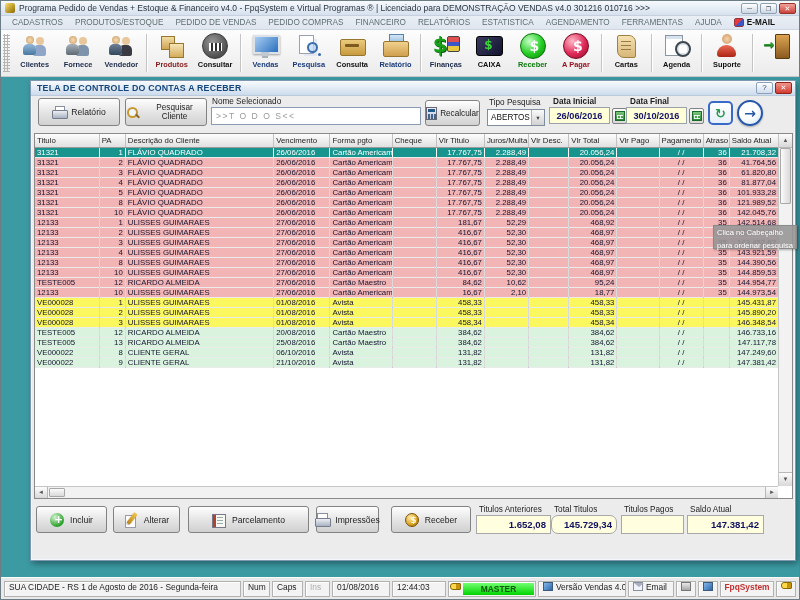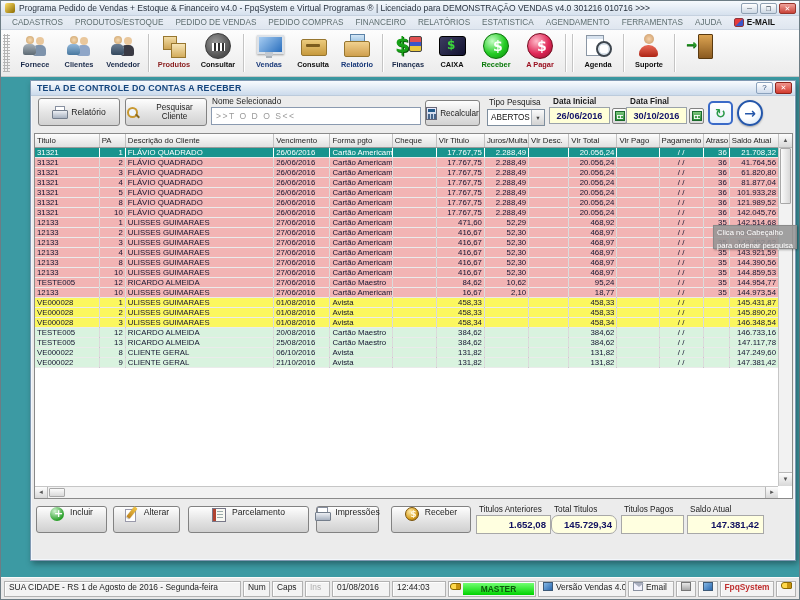--- a/index.html
+++ b/index.html
@@ -128,21 +128,21 @@
   .vscroll::after{content:"▼";position:absolute;bottom:0;left:0;width:13px;height:13px;font-size:6px;text-align:center;line-height:13px;color:#555;background:linear-gradient(#fdfdfd,#d8d8d8);border-top:1px solid #b8b8b8}
   .vthumb{position:absolute;left:1px;top:14px;width:11px;height:56px;background:linear-gradient(90deg,#fbfbfb,#d9d9d9);border:1px solid #a8a8a8;border-radius:1px}
   .hscroll{position:absolute;left:0;right:14px;bottom:0;height:12px;background:#f2f2f2;border-top:1px solid #c6c6c6}
   .hscroll::before{content:"◄";position:absolute;left:0;top:0;width:12px;height:11px;font-size:6px;text-align:center;line-height:11px;color:#555;background:linear-gradient(#fdfdfd,#d8d8d8);border-right:1px solid #b8b8b8}
   .hscroll::after{content:"►";position:absolute;right:0;top:0;width:12px;height:11px;font-size:6px;text-align:center;line-height:11px;color:#555;background:linear-gradient(#fdfdfd,#d8d8d8);border-left:1px solid #b8b8b8}
   .hthumb{position:absolute;left:14px;top:1px;width:16px;height:9px;background:linear-gradient(#fbfbfb,#d9d9d9);border:1px solid #a8a8a8;border-radius:1px}
 
   .sort-tooltip{position:absolute;left:682px;top:144px;width:84px;height:24px;background:rgba(148,148,148,.88);border:1px solid #8a8a8a;color:#fff;font-size:7.6px;line-height:13px;padding:0 3px;z-index:30;box-shadow:1px 1px 2px rgba(0,0,0,.3)}
 
   
-  .action-btn{position:absolute;top:425px;height:27px;border:1px solid #828282;border-radius:3px;background:linear-gradient(#fefefe,#e3e3e3 55%,#d0d0d0);display:flex;justify-content:center;gap:6px;font-size:8.6px;color:#1c1c1c}
+  .action-btn{position:absolute;top:425px;height:27px;border:1px solid #828282;border-radius:3px;background:linear-gradient(#fefefe,#e3e3e3 55%,#d0d0d0);display:flex;align-items:center;justify-content:center;gap:6px;font-size:8.6px;color:#1c1c1c}
   .ai{position:relative;width:14px;height:14px;flex:none}
   .ai-incluir{border-radius:50%;background:radial-gradient(circle at 35% 30%,#d2f4d2,#2aa02a 70%)}
   .ai-incluir::after{content:"+";position:absolute;left:4px;top:0;font:bold 11px/13px "DejaVu Sans",sans-serif;color:#fff}
   .ai-alterar::before{content:"";position:absolute;left:1px;top:2px;width:9px;height:11px;background:#fff;border:1px solid #99a}
   .ai-alterar::after{content:"";position:absolute;left:6px;top:-1px;width:4px;height:13px;background:linear-gradient(#f2c646,#bd8320);transform:rotate(38deg);border-radius:1px;box-shadow:0 1px 1px rgba(0,0,0,.3)}
   .ai-parcelamento::before{content:"";position:absolute;left:0;top:1px;width:12px;height:12px;background:linear-gradient(90deg,#b04330 3px,#f8f8f2 3px);border:1px solid #778}
   .ai-parcelamento::after{content:"";position:absolute;left:5px;top:4px;width:6px;height:1px;background:#9aa;box-shadow:0 3px 0 #9aa,0 6px 0 #9aa}
   .ai-impressoes::before{content:"";position:absolute;left:2px;top:0;width:9px;height:5px;background:#fff;border:1px solid #8890a0}
   .ai-impressoes::after{content:"";position:absolute;left:0;top:5px;width:14px;height:7px;background:linear-gradient(#eceff4,#a8b2c0);border:1px solid #747e8c;border-radius:1px}
   .ai-receber-coin{border-radius:50%;background:radial-gradient(circle at 35% 30%,#ffeaa6,#d9a122 60%,#8a5c04);border:1px solid #7a5206}
@@ -193,46 +193,50 @@
       <span class="menu-item">AJUDA</span>
       <span class="menu-item em">
         <span class="mail-ico"></span>
         <span>E-MAIL</span>
       </span>
     </div>
 
   <div class="toolbar" id="toolbar">
     <span class="grip"></span>
   <div class="tbtn">
+        <span class="ic ic-clientes"></span>
+        <span class="tlabel" style="color: rgb(26, 42, 74);">Clientes</span>
+      </div>
+      <div class="tbtn">
         <span class="ic ic-fornece"></span>
         <span class="tlabel" style="color: rgb(26, 42, 74);">Fornece</span>
       </div>
       <div class="tbtn">
-        <span class="ic ic-clientes"></span>
-        <span class="tlabel" style="color: rgb(26, 42, 74);">Clientes</span>
-      </div>
-      <div class="tbtn">
         <span class="ic ic-vendedor"></span>
         <span class="tlabel" style="color: rgb(26, 42, 74);">Vendedor</span>
       </div>
       <span class="tsep"></span>
       <div class="tbtn">
         <span class="ic ic-produtos"></span>
         <span class="tlabel" style="color: rgb(139, 32, 32);">Produtos</span>
       </div>
       <div class="tbtn">
         <span class="ic ic-consultar"></span>
         <span class="tlabel" style="color: rgb(16, 16, 16);">Consultar</span>
       </div>
       <span class="tsep"></span>
       <div class="tbtn">
         <span class="ic ic-vendas"></span>
         <span class="tlabel" style="color: rgb(26, 58, 122);">Vendas</span>
       </div>
       <div class="tbtn">
+        <span class="ic ic-pesquisa"></span>
+        <span class="tlabel" style="color: rgb(26, 58, 122);">Pesquisa</span>
+      </div>
+      <div class="tbtn">
         <span class="ic ic-consulta"></span>
         <span class="tlabel" style="color: rgb(16, 16, 16);">Consulta</span>
       </div>
       <div class="tbtn">
         <span class="ic ic-relatorio"></span>
         <span class="tlabel" style="color: rgb(26, 58, 122);">Relatório</span>
       </div>
       <span class="tsep"></span>
       <div class="tbtn">
         <span class="ic ic-financas"></span>
@@ -244,20 +248,24 @@
       </div>
       <div class="tbtn">
         <span class="ic ic-receber"></span>
         <span class="tlabel" style="color: rgb(10, 122, 10);">Receber</span>
       </div>
       <div class="tbtn">
         <span class="ic ic-apagar"></span>
         <span class="tlabel" style="color: rgb(154, 16, 32);">A Pagar</span>
       </div>
       <span class="tsep"></span>
+      <div class="tbtn">
+        <span class="ic ic-cartas"></span>
+        <span class="tlabel" style="color: rgb(16, 16, 16);">Cartas</span>
+      </div>
       <span class="tsep"></span>
       <div class="tbtn">
         <span class="ic ic-agenda"></span>
         <span class="tlabel" style="color: rgb(16, 16, 16);">Agenda</span>
       </div>
       <span class="tsep"></span>
       <div class="tbtn">
         <span class="ic ic-suporte"></span>
         <span class="tlabel" style="color: rgb(16, 16, 16);">Suporte</span>
       </div>
@@ -460,21 +468,21 @@
                 <td class="ar">36</td>
                 <td class="ar">142.045,76</td>
               </tr>
               <tr class="late">
                 <td>12133</td>
                 <td class="ar">1</td>
                 <td>ULISSES GUIMARAES</td>
                 <td>27/06/2016</td>
                 <td>Cartão Americam</td>
                 <td></td>
-                <td class="ar">471,60</td>
+                <td class="ar">181,67</td>
                 <td class="ar">52,29</td>
                 <td class="ar"></td>
                 <td class="ar">468,92</td>
                 <td class="ar"></td>
                 <td class="ac">/ /</td>
                 <td class="ar">35</td>
                 <td class="ar">142.514,68</td>
               </tr>
               <tr class="late">
                 <td>12133</td>

